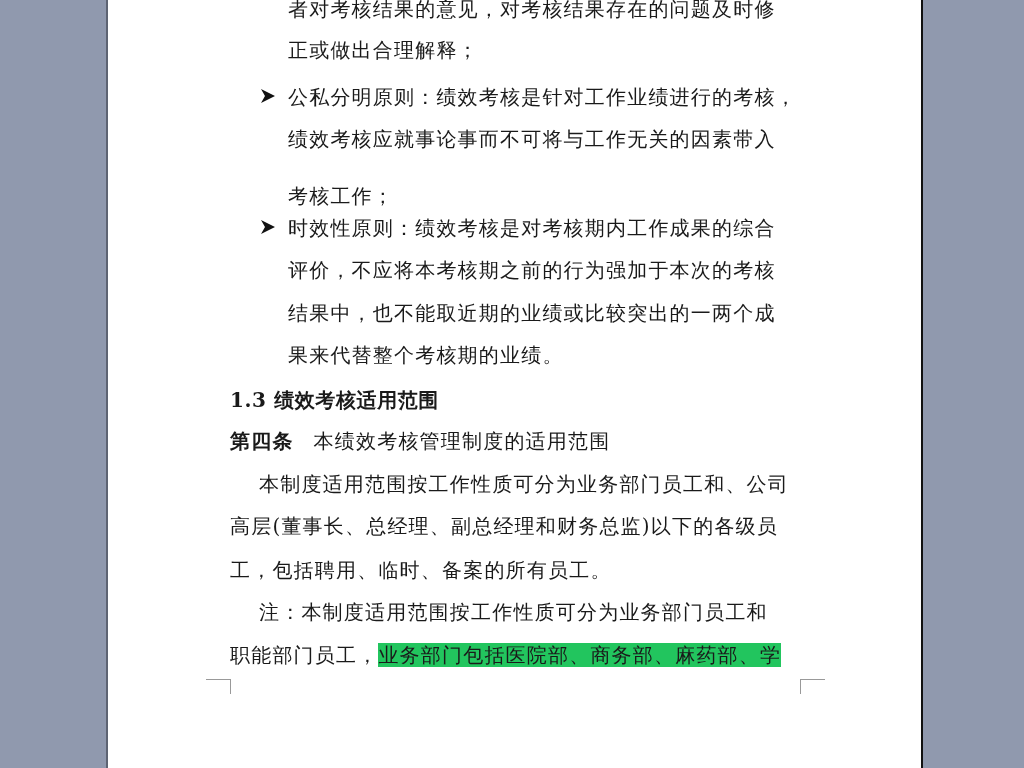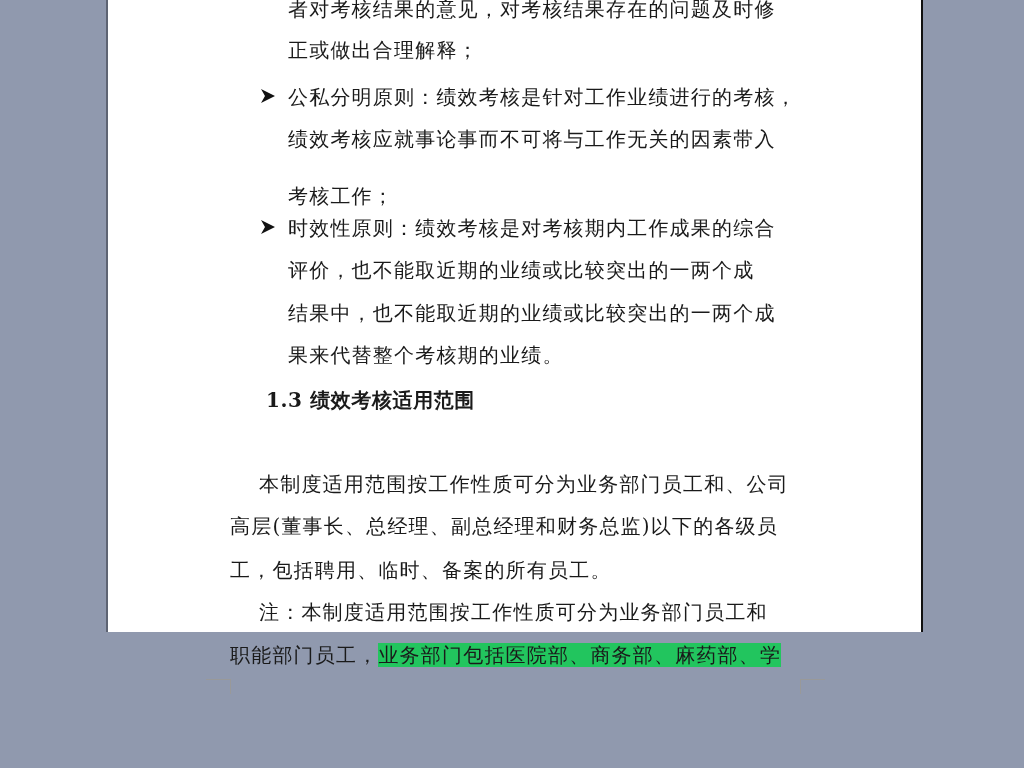--- a/index.html
+++ b/index.html
@@ -3,21 +3,21 @@
 <meta charset="utf-8">
 <style>
   html, body { margin:0; padding:0; }
   body {
     width:1024px; height:768px; overflow:hidden;
     background:#9099ae;
     position:relative;
     font-family:"DejaVu Serif", "Liberation Serif", serif;
   }
   .page {
-    position:absolute; left:106px; top:0; width:813px; height:632px;
+    position:absolute; left:106px; top:0; width:813px; height:768px;
     background:#ffffff;
     border-left:2px solid #5e6473;
     border-right:2px solid #111;
     box-sizing:content-box;
   }
   .line {
     position:absolute; left:0; height:30px; line-height:30px;
     font-size:20px; color:#1a1a1a; white-space:nowrap;
     letter-spacing:1.2px;
   }
@@ -43,26 +43,29 @@
     <path d="M1 1 L15 8 L1 15 L5 8 Z" fill="#111"></path>
   </svg>
   <div class="line" style="left:180px; top:82px;">公私分明原则：绩效考核是针对工作业绩进行的考核，</div>
   <div class="line" style="left:180px; top:124px;">绩效考核应就事论事而不可将与工作无关的因素带入</div>
   <div class="line" style="left:180px; top:166px;margin-top:15px;">考核工作；</div>
 
   <svg class="bullet" style="left:152px; top:219px;" viewBox="0 0 16 16">
     <path d="M1 1 L15 8 L1 15 L5 8 Z" fill="#111"></path>
   </svg>
   <div class="line" style="left:180px; top:213px;">时效性原则：绩效考核是对考核期内工作成果的综合</div>
-  <div class="line" style="left:180px; top:255px;">评价，也不能取近期的业绩或比较突出的一两个成</div>
+  <div class="line" style="left:180px; top:255px;">评价，不应将本考核期之前的行为强加于本次的考核</div>
   <div class="line" style="left:180px; top:298px;">结果中，也不能取近期的业绩或比较突出的一两个成</div>
   <div class="line" style="left:180px; top:340px;">果来代替整个考核期的业绩。</div>
 
-  <div class="line bold" style="left:122px; top:385px; letter-spacing:0.6px;margin-left:36px;">1.3 绩效考核适用范围</div>
+  <div class="line bold" style="left:122px; top:385px; letter-spacing:0.6px;">1.3 绩效考核适用范围</div>
 
+  <div class="line" style="left:122px; top:426px;">
+    <span class="bold">第四条</span><span class="tab-gap"></span><span>本绩效考核管理制度的适用范围</span>
+  </div>
 
   <div class="line" style="left:151px; top:469px;">本制度适用范围按工作性质可分为业务部门员工和、公司</div>
   <div class="line" style="left:122px; top:511px;">高层(董事长、总经理、副总经理和财务总监)以下的各级员</div>
   <div class="line" style="left:122px; top:555px;">工，包括聘用、临时、备案的所有员工。</div>
 
   <div class="line" style="left:151px; top:597px;text-align:center;">注：本制度适用范围按工作性质可分为业务部门员工和</div>
   <div class="line" style="left:122px; top:640px;">
     <span>职能部门员工，</span><span class="hl">业务部门包括医院部、商务部、麻药部、学</span>
   </div>
 

